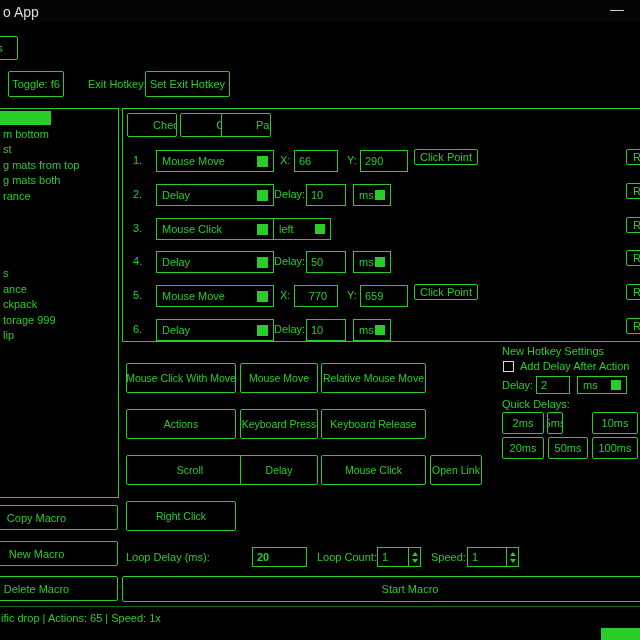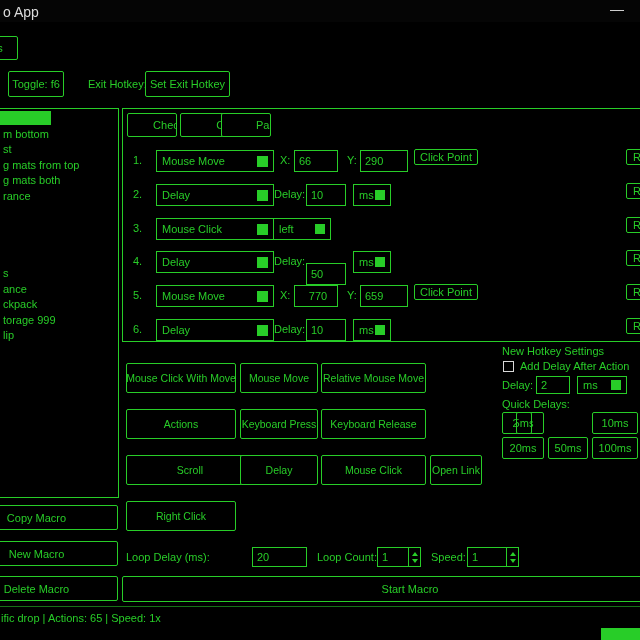--- a/index.html
+++ b/index.html
@@ -146,21 +146,21 @@
     <div class="btn rbtn" style="left:503px;width:40px">R</div>
   </div>
 
   <div class="row" style="top:141px">
     <span class="num">4.</span>
     <div class="dd" style="left:33px;width:118px">
       <span>Delay</span>
       <span class="sq"></span>
     </div>
     <span class="rlbl" style="left:151px">Delay:</span>
-    <input class="tinput" style="left: 183px; width: 40px; margin-top: 12px;" value="50">
+    <input class="tinput" style="left: 183px; width: 40px;" value="50">
     <div class="dd small" style="left:230px;width:38px">
       <span>ms</span>
       <span class="sq"></span>
     </div>
     <div class="btn rbtn" style="left:503px;width:40px">R</div>
   </div>
 
   <div class="row" style="top:175px">
     <span class="num">5.</span>
     <div class="dd" style="left:33px;width:118px">
@@ -210,28 +210,28 @@
 <div class="checkbox" style="left:503px;top:361px"></div>
 <span class="lbl" style="left:520px;top:360px">Add Delay After Action</span>
 <span class="lbl" style="left:502px;top:379px">Delay:</span>
 <input class="tinput" style="left: 536px; top: 376px; width: 34px; height: 18px;" value="2">
 <div class="dd small" style="left:577px;top:376px;width:50px;height:18px">
   <span>ms</span>
   <span class="sq"></span>
 </div>
 <span class="lbl" style="left:502px;top:398px">Quick Delays:</span>
 <div class="btn" style="left:502px;top:412px;width:42px;height:22px">2ms</div>
-<div class="btn" style="left:516px;top:412px;width:16px;height:22px">5ms</div>
+<div class="btn" style="left:547px;top:412px;width:16px;height:22px">5ms</div>
 <div class="btn" style="left:592px;top:412px;width:46px;height:22px">10ms</div>
 <div class="btn" style="left:502px;top:437px;width:42px;height:22px">20ms</div>
 <div class="btn" style="left:548px;top:437px;width:40px;height:22px">50ms</div>
 <div class="btn" style="left:592px;top:437px;width:46px;height:22px">100ms</div>
 
 <span class="lbl" style="left:126px;top:551px">Loop Delay (ms):</span>
-<input class="tinput" style="left: 252px; top: 547px; width: 55px; height: 20px;" value="20">
+<input class="tinput" style="left: 252px; top: 547px; width: 55px; height: 20px; font-weight: bold;" value="20">
 <span class="lbl" style="left:317px;top:551px">Loop Count:</span>
 <div class="spin" style="left:377px;top:547px;width:44px">
   <span class="val">1</span>
   <span class="arrows">
     <i class="tri-up"></i>
     <i class="tri-down"></i>
   </span>
 </div>
 <span class="lbl" style="left:431px;top:551px">Speed:</span>
 <div class="spin" style="left:467px;top:547px;width:52px">

